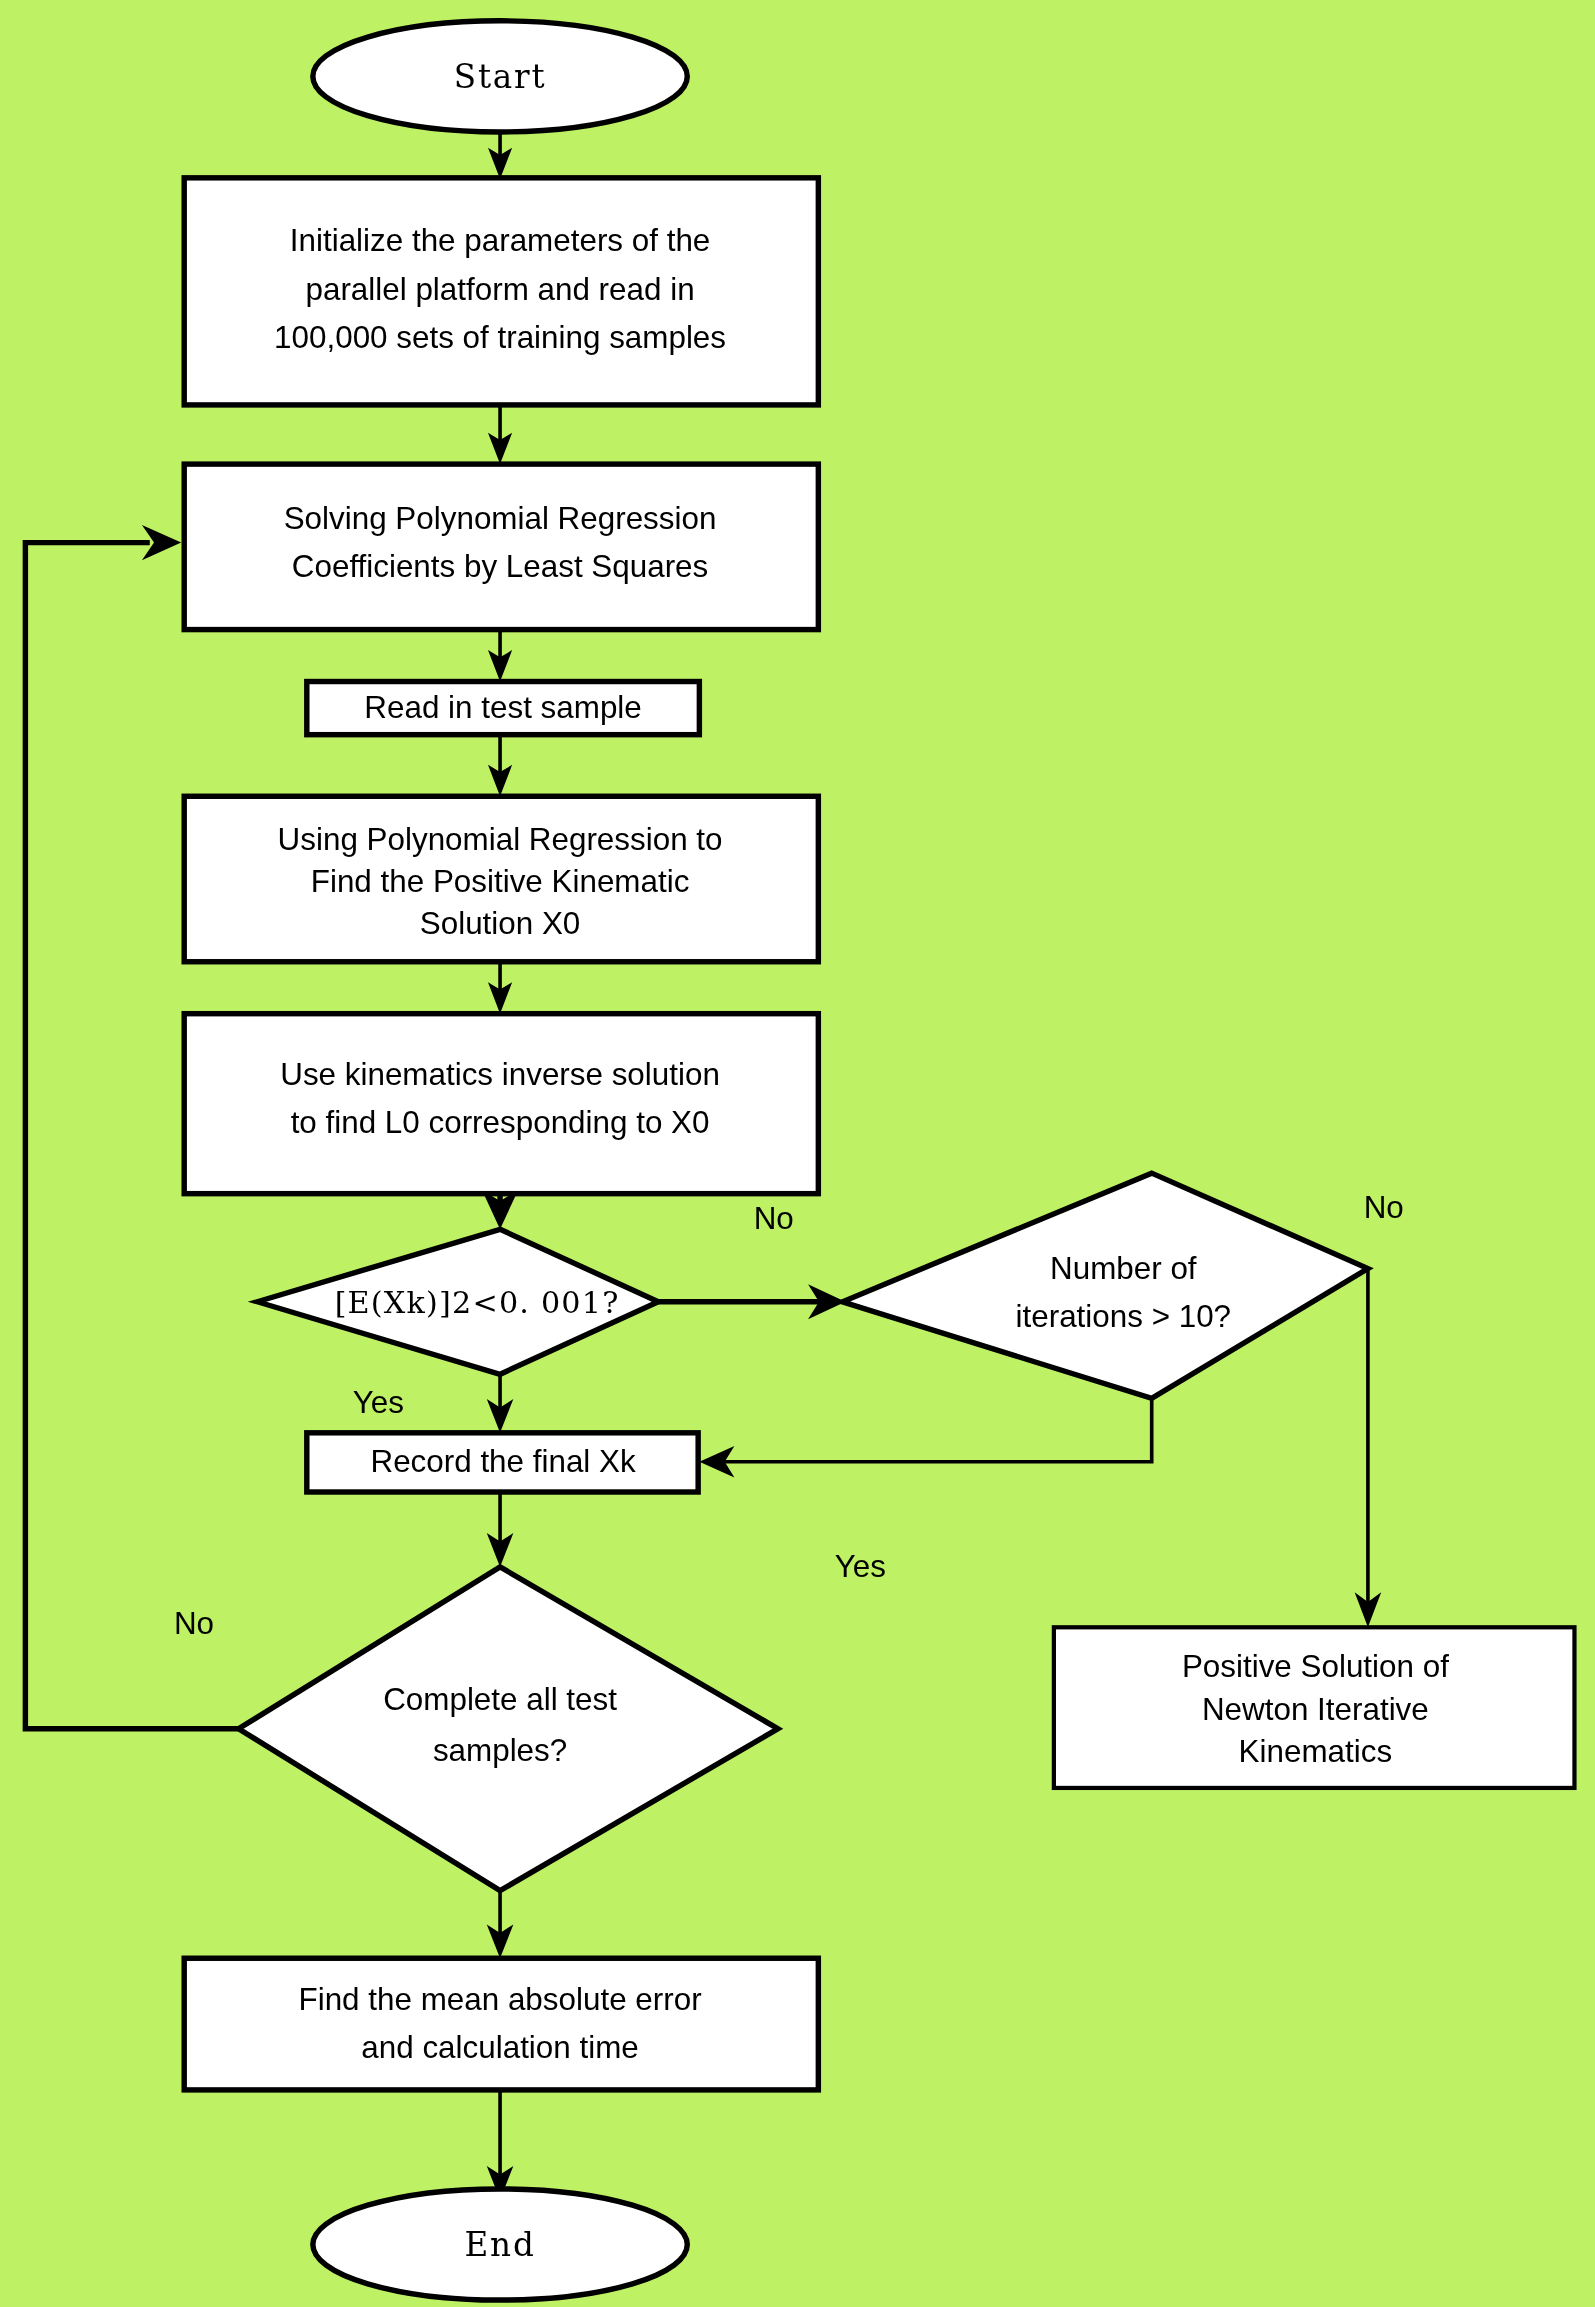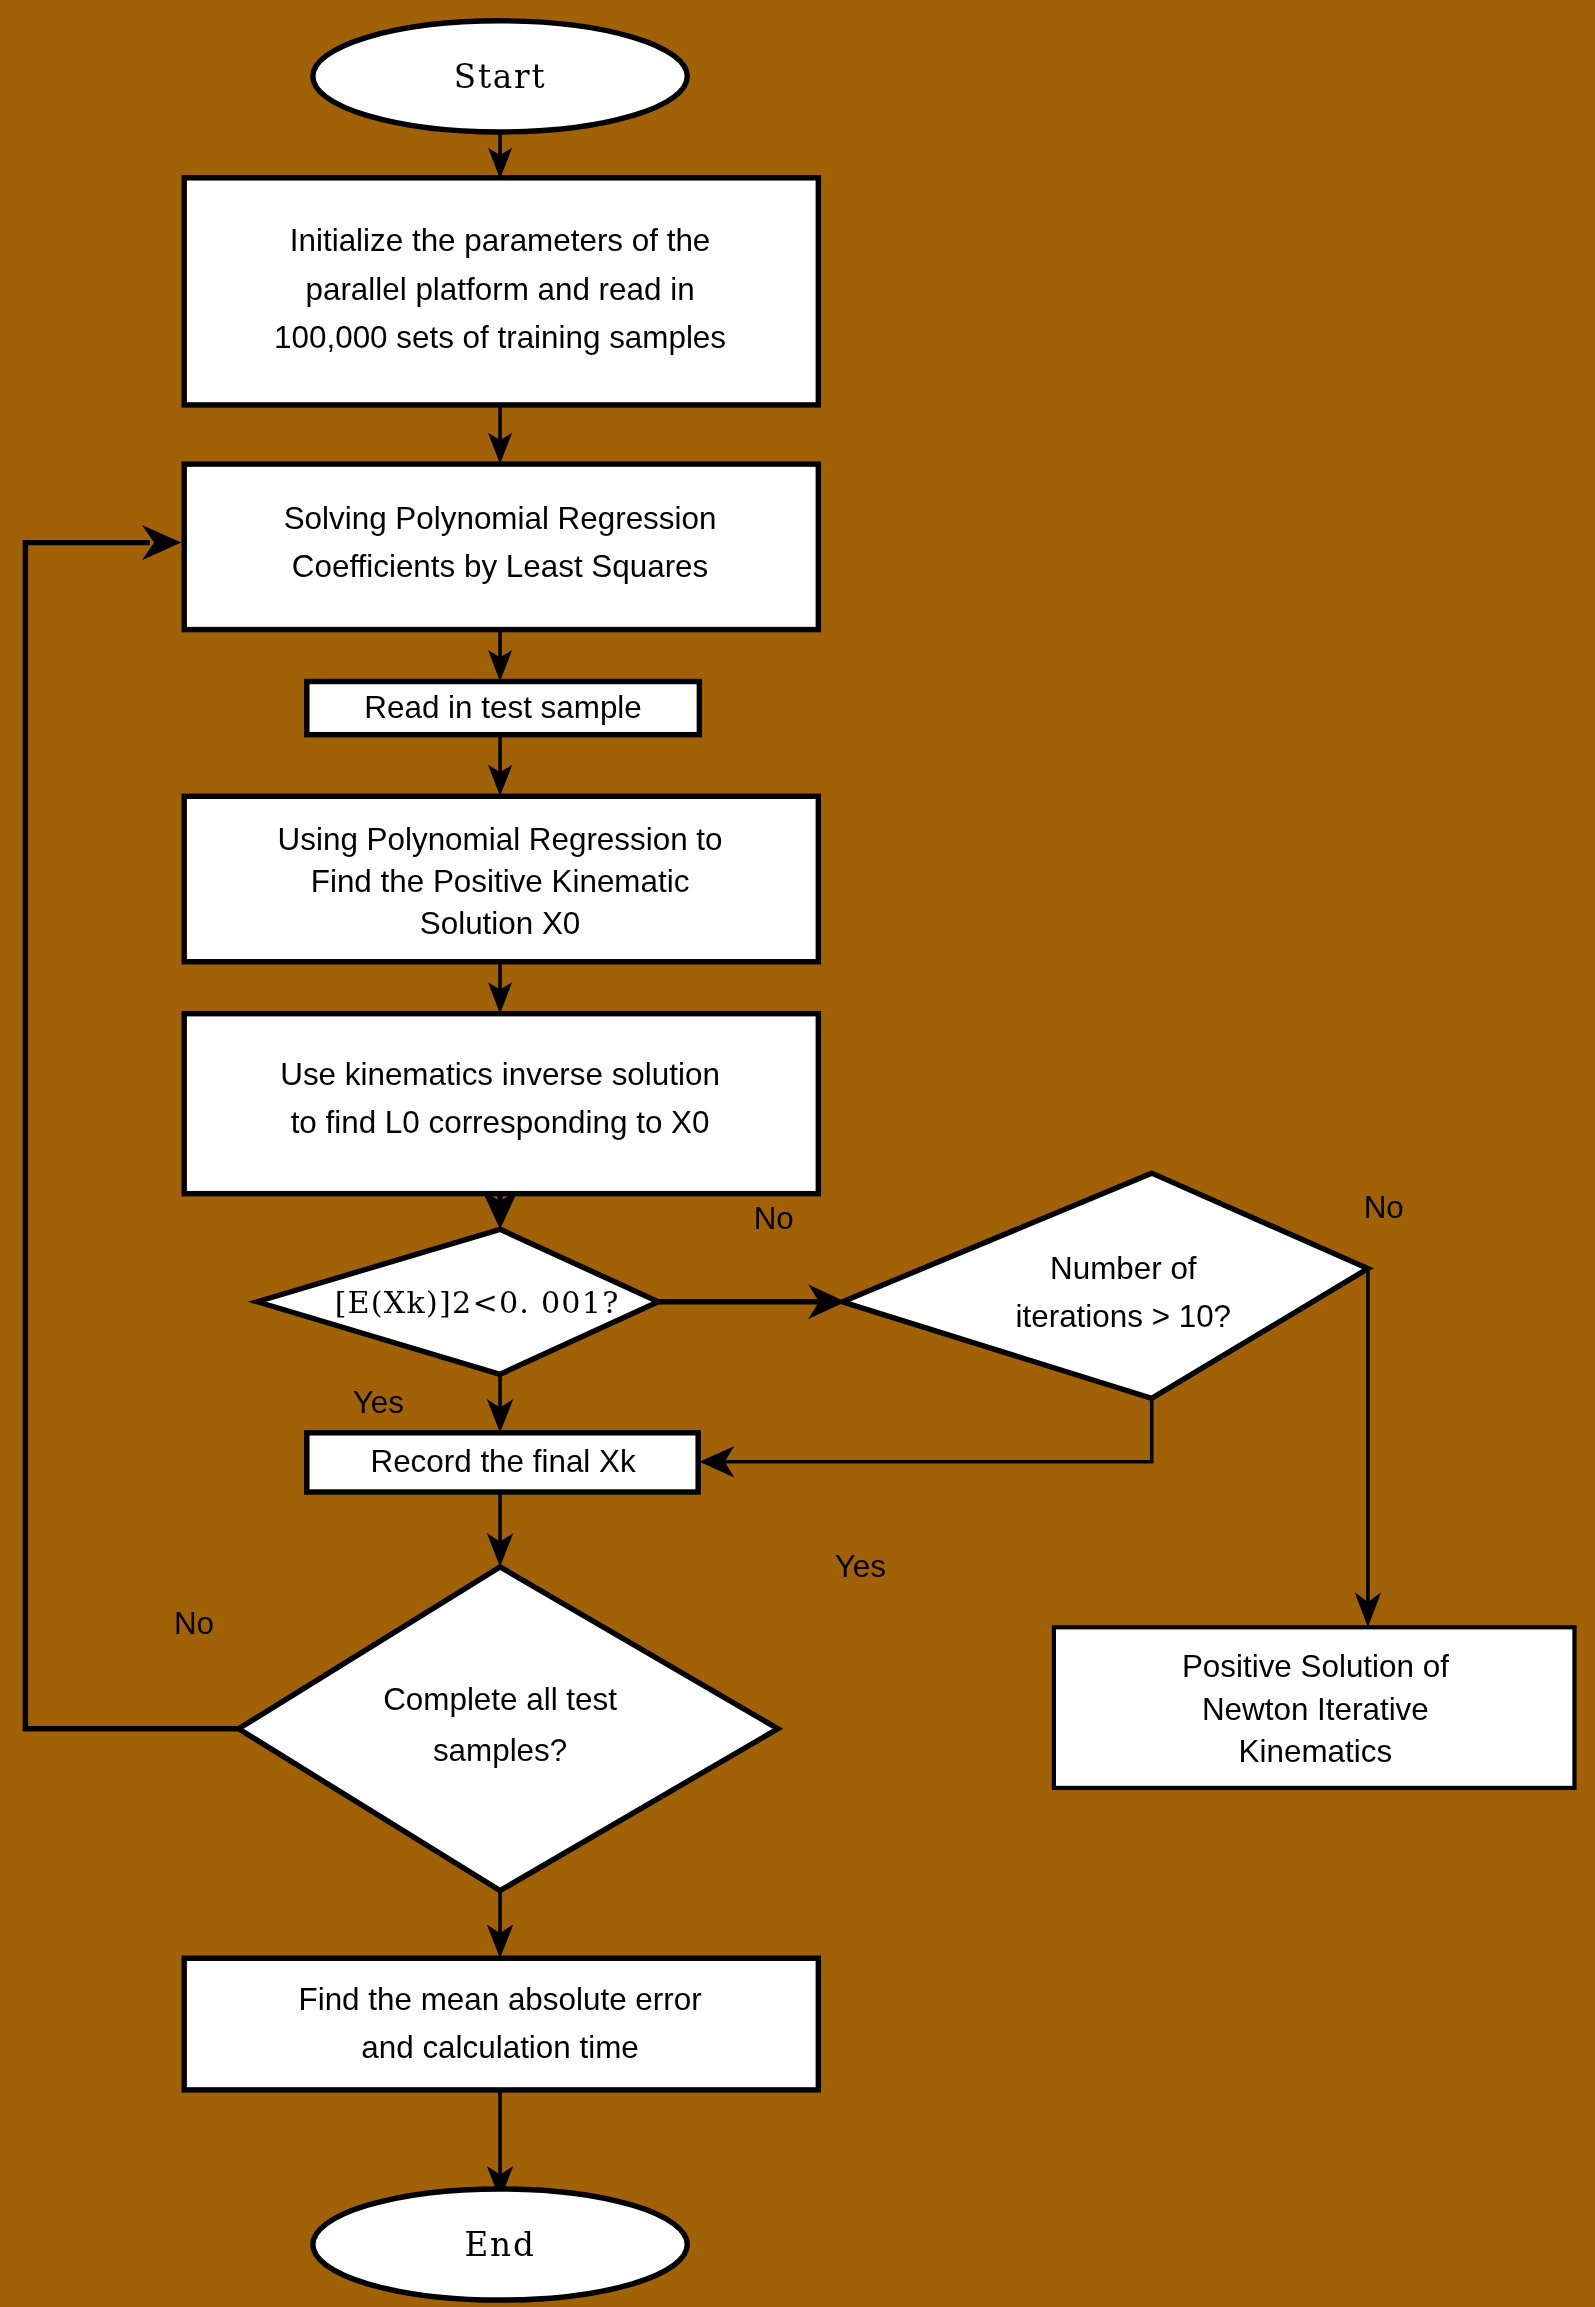--- a/index.html
+++ b/index.html
@@ -7,21 +7,21 @@
     padding: 0;
     background: #ffffff;
   }
   body {
     font-family: "Liberation Sans", sans-serif;
   }
   #flowchart-root {
     position: relative;
     width: 1595px;
     height: 2307px;
-    background: #a16207;
+    background: #bef264;
     overflow: hidden;
   }
   svg.chart {
     position: absolute;
     top: 0;
     left: 0;
     width: 1595px;
     height: 2307px;
     display: block;
   }

